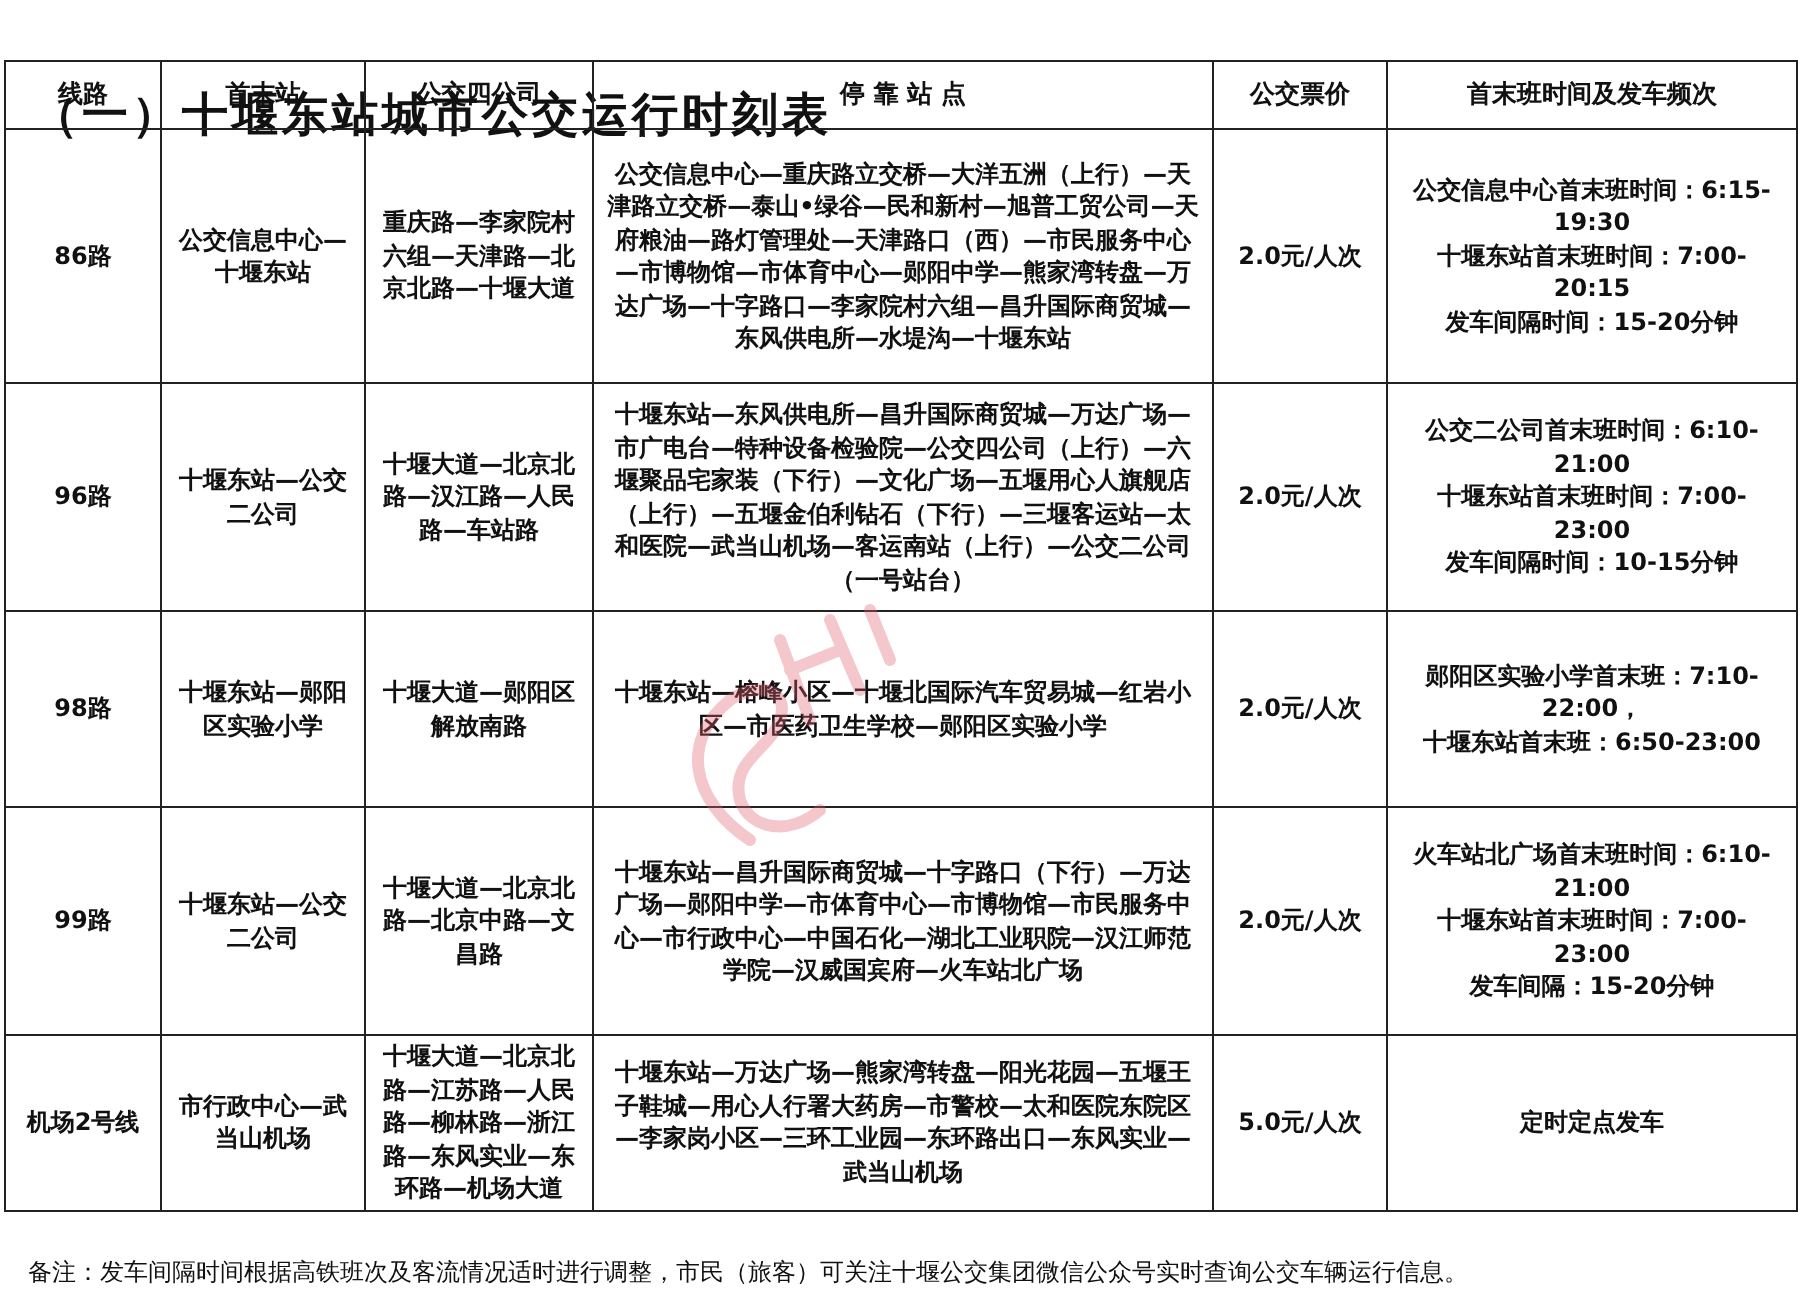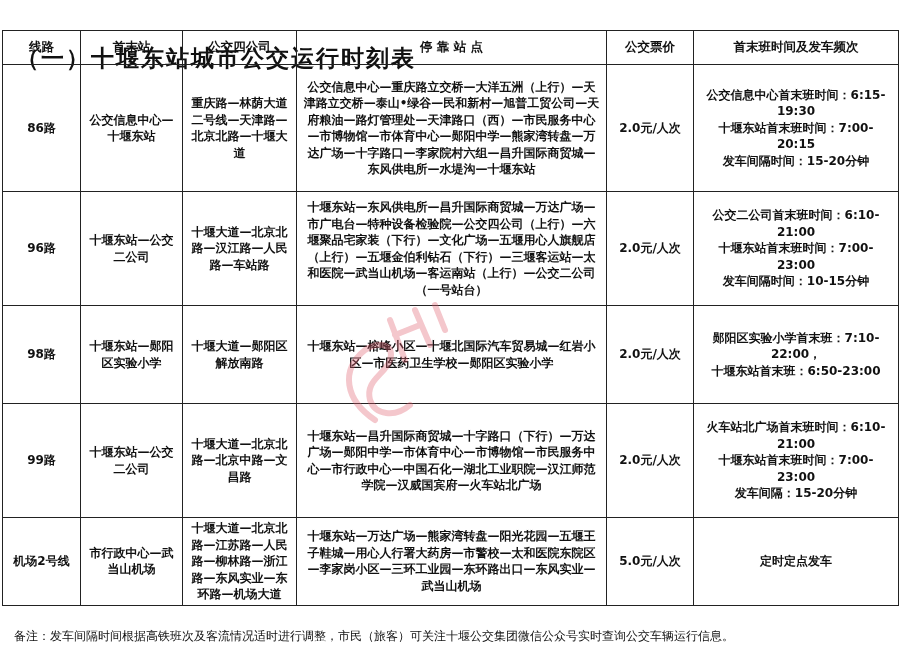--- a/index.html
+++ b/index.html
@@ -59,21 +59,21 @@
       <th>公交四公司</th>
       <th>停 靠 站 点</th>
       <th>公交票价</th>
       <th>首末班时间及发车频次</th>
     </tr>
   </thead>
   <tbody>
     <tr class="r86">
       <td>86路</td>
       <td class="route">公交信息中心—十堰东站</td>
-      <td class="route">重庆路—林荫大道二号线—天津路—北京北路—十堰大道</td>
+      <td class="route">重庆路—李家院村六组—天津路—北京北路—十堰大道</td>
       <td class="stops">公交信息中心—重庆路立交桥—大洋五洲（上行）—天津路立交桥—泰山•绿谷—民和新村—旭普工贸公司—天府粮油—路灯管理处—天津路口（西）—市民服务中心—市博物馆—市体育中心—郧阳中学—熊家湾转盘—万达广场—十字路口—李家院村六组—昌升国际商贸城—东风供电所—水堤沟—十堰东站</td>
       <td>2.0元/人次</td>
       <td class="sched">
         <span class="sched-line">公交信息中心首末班时间：6:15-19:30</span>
         <span class="sched-line">十堰东站首末班时间：7:00-20:15</span>
         <span class="sched-line">发车间隔时间：15-20分钟</span>
       </td>
     </tr>
     <tr class="r96">
       <td>96路</td>

